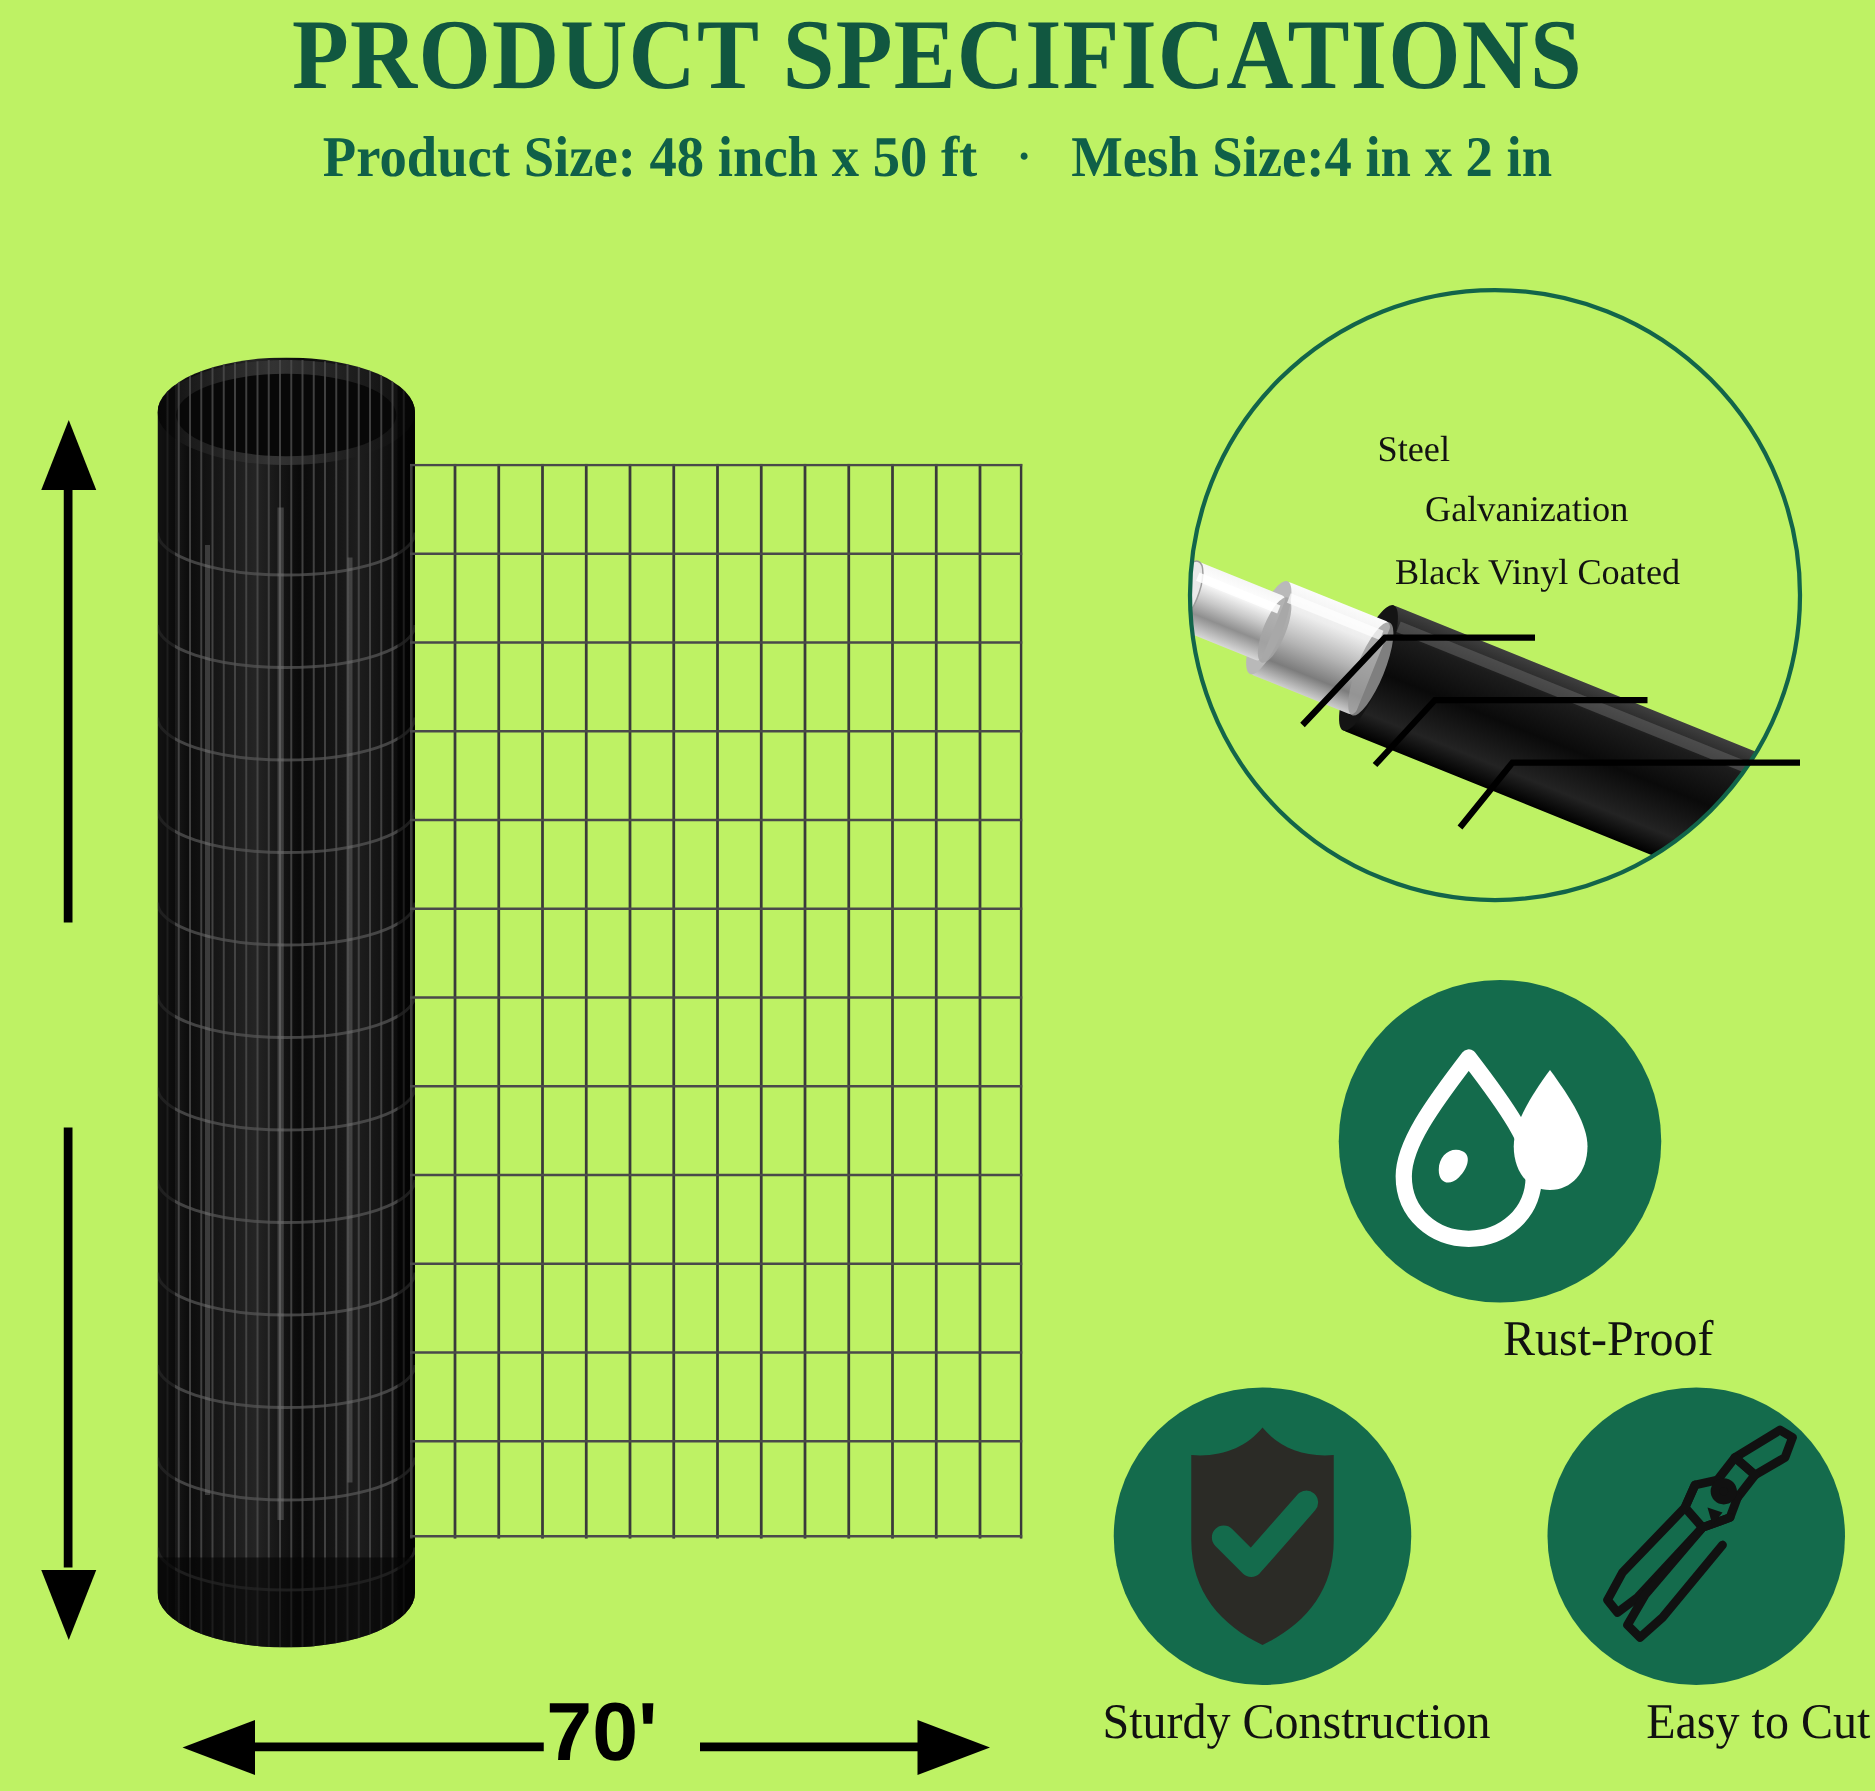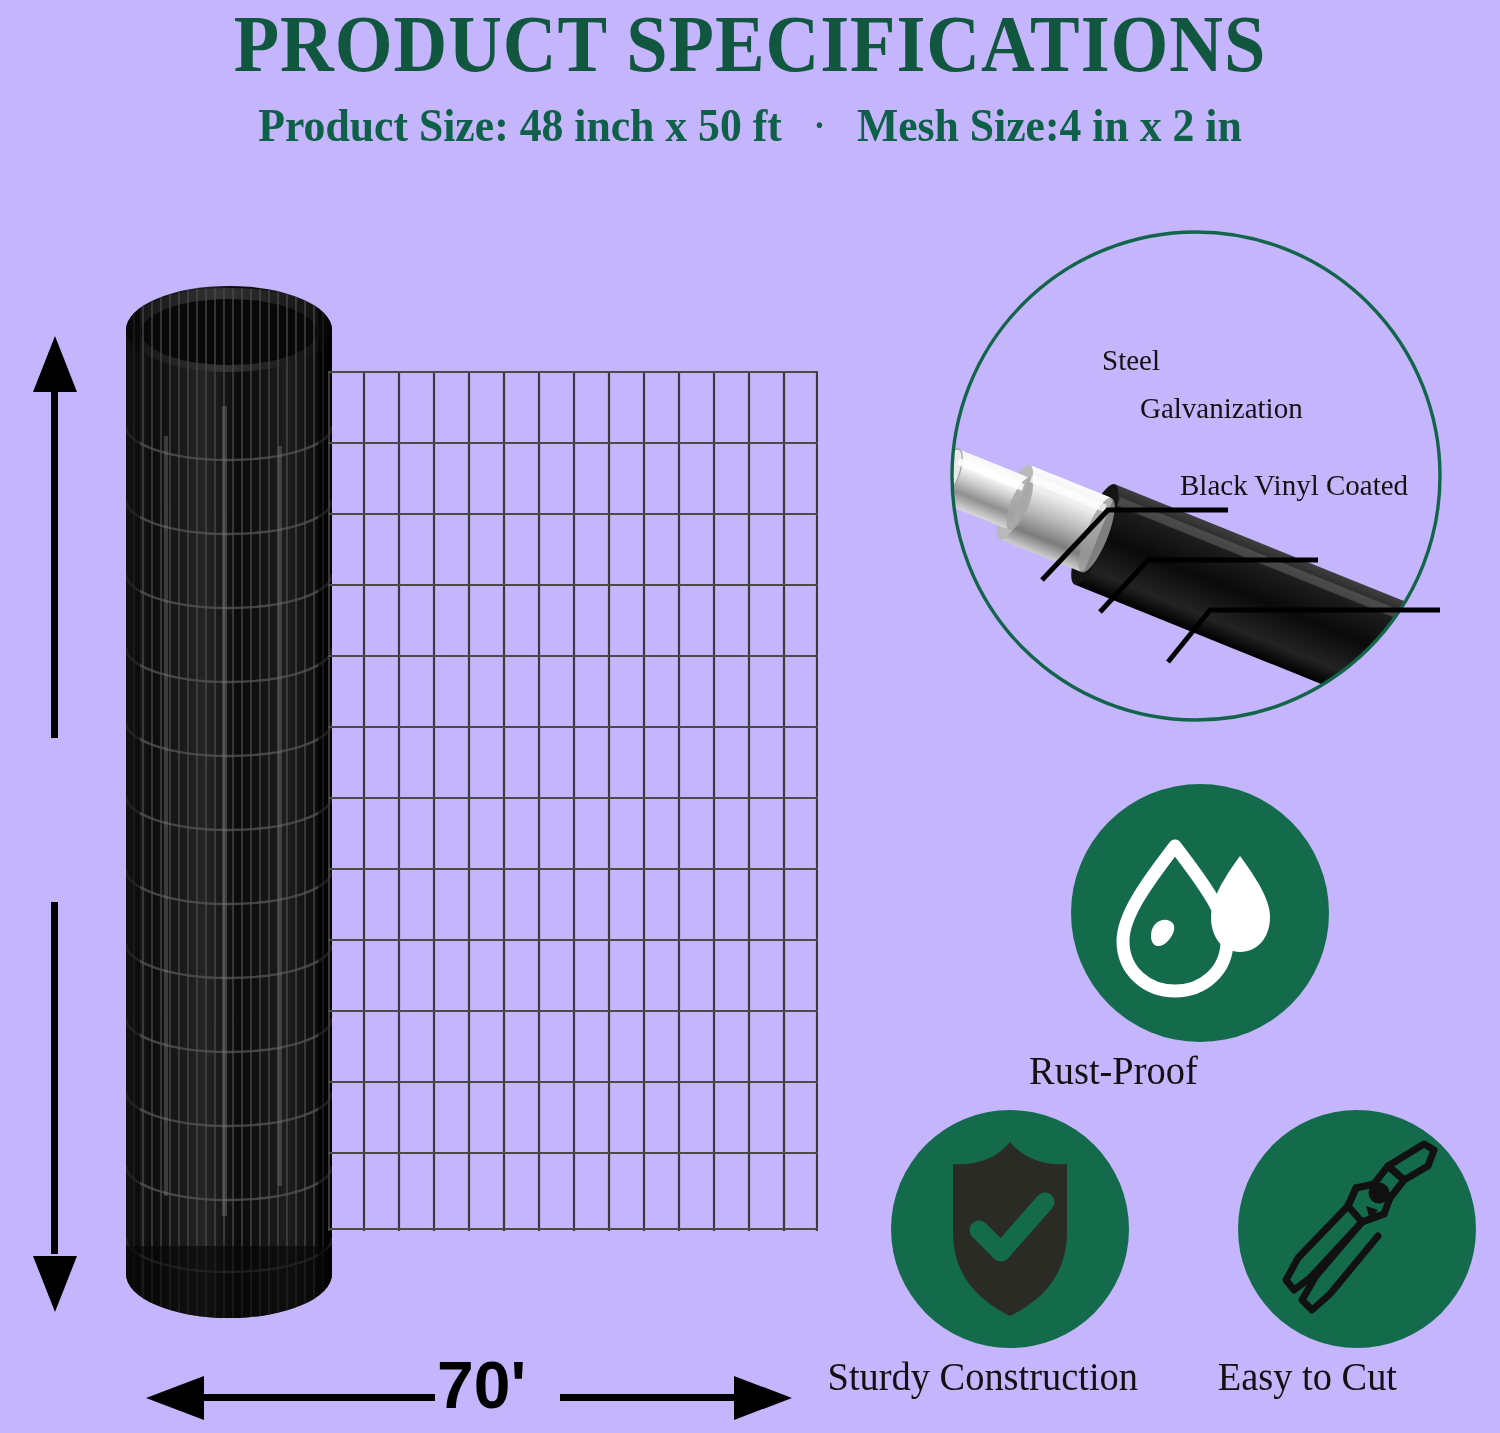--- a/index.html
+++ b/index.html
@@ -4,21 +4,21 @@
 <style>
   html, body {
     margin: 0;
     padding: 0;
     background: #ffffff;
   }
   #page {
     position: relative;
     width: 1500px;
     height: 1433px;
-    background: #c4b5fd;
+    background: #bef264;
     overflow: hidden;
     font-family: "Liberation Serif", "DejaVu Serif", serif;
   }
 
   
   #header-block {
     position: absolute;
     left: 0;
     top: 0;
     width: 1500px;
@@ -100,26 +100,26 @@
   .leader-label {
     position: absolute;
     color: #121212;
     font-size: 29px;
     line-height: 32px;
     white-space: nowrap;
     font-family: "Liberation Serif", "DejaVu Serif", serif;
   }
   #label-steel        { left: 1102px; top: 344px; text-align: center; }
   #label-galv         { left: 1140px; top: 392px; }
-  #label-vinyl        { left: 1180px; top: 442px; margin-top: 27px; }
+  #label-vinyl        { left: 1116px; top: 442px; }
 
   
   .feature {
     position: absolute;
-    text-align: left;
+    text-align: right;
   }
   .feature .disc {
     position: relative;
     border-radius: 50%;
     background: #146b4c;
     margin: 0 auto;
   }
   .feature .caption {
     color: #111111;
     font-size: 40px;

